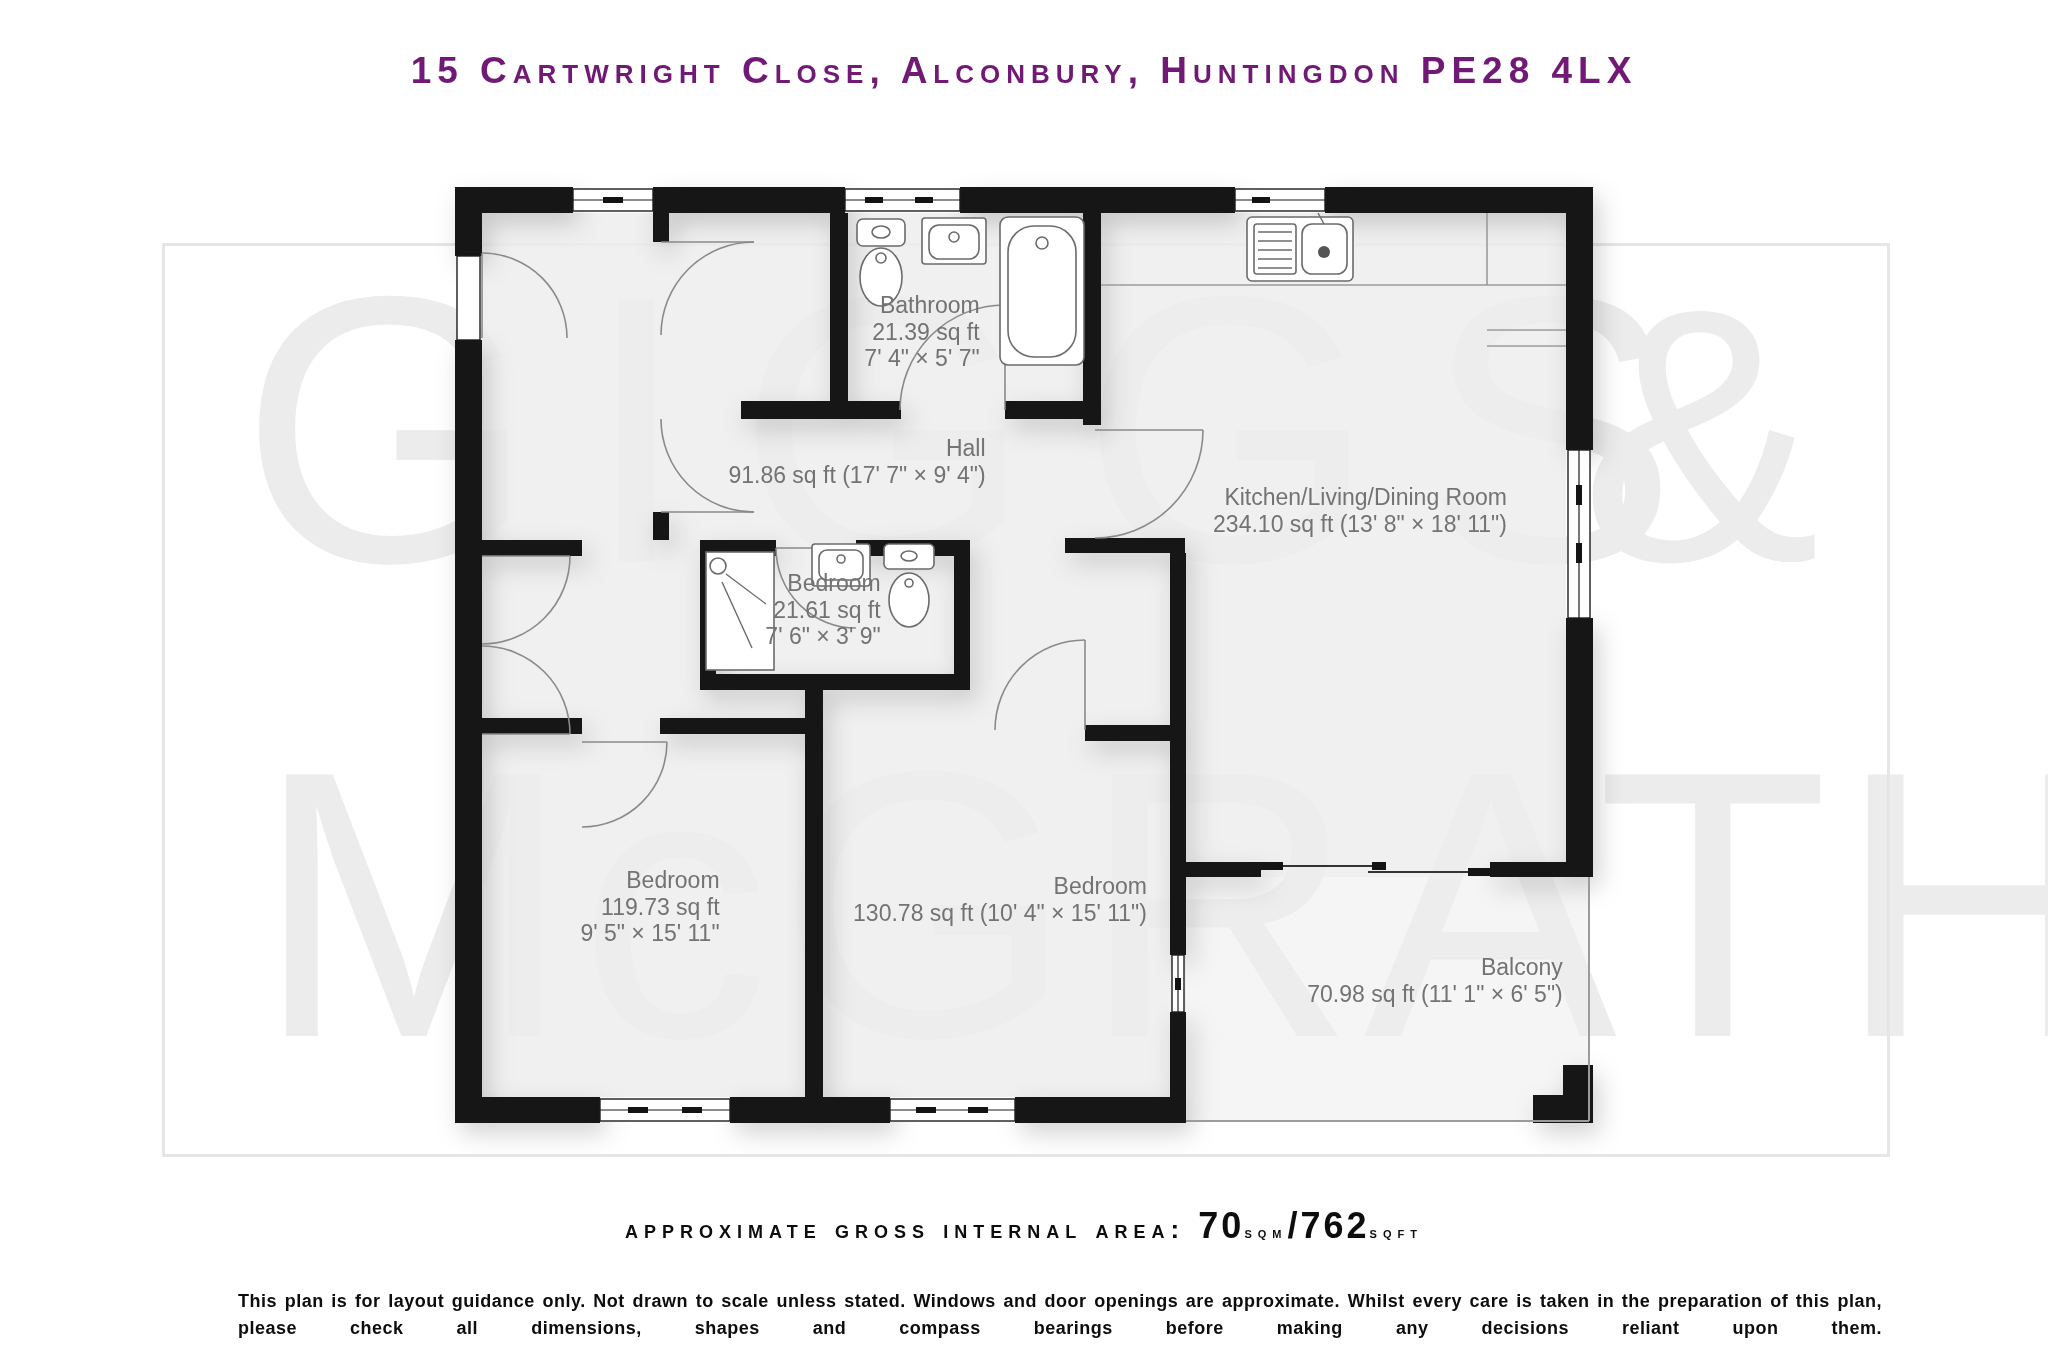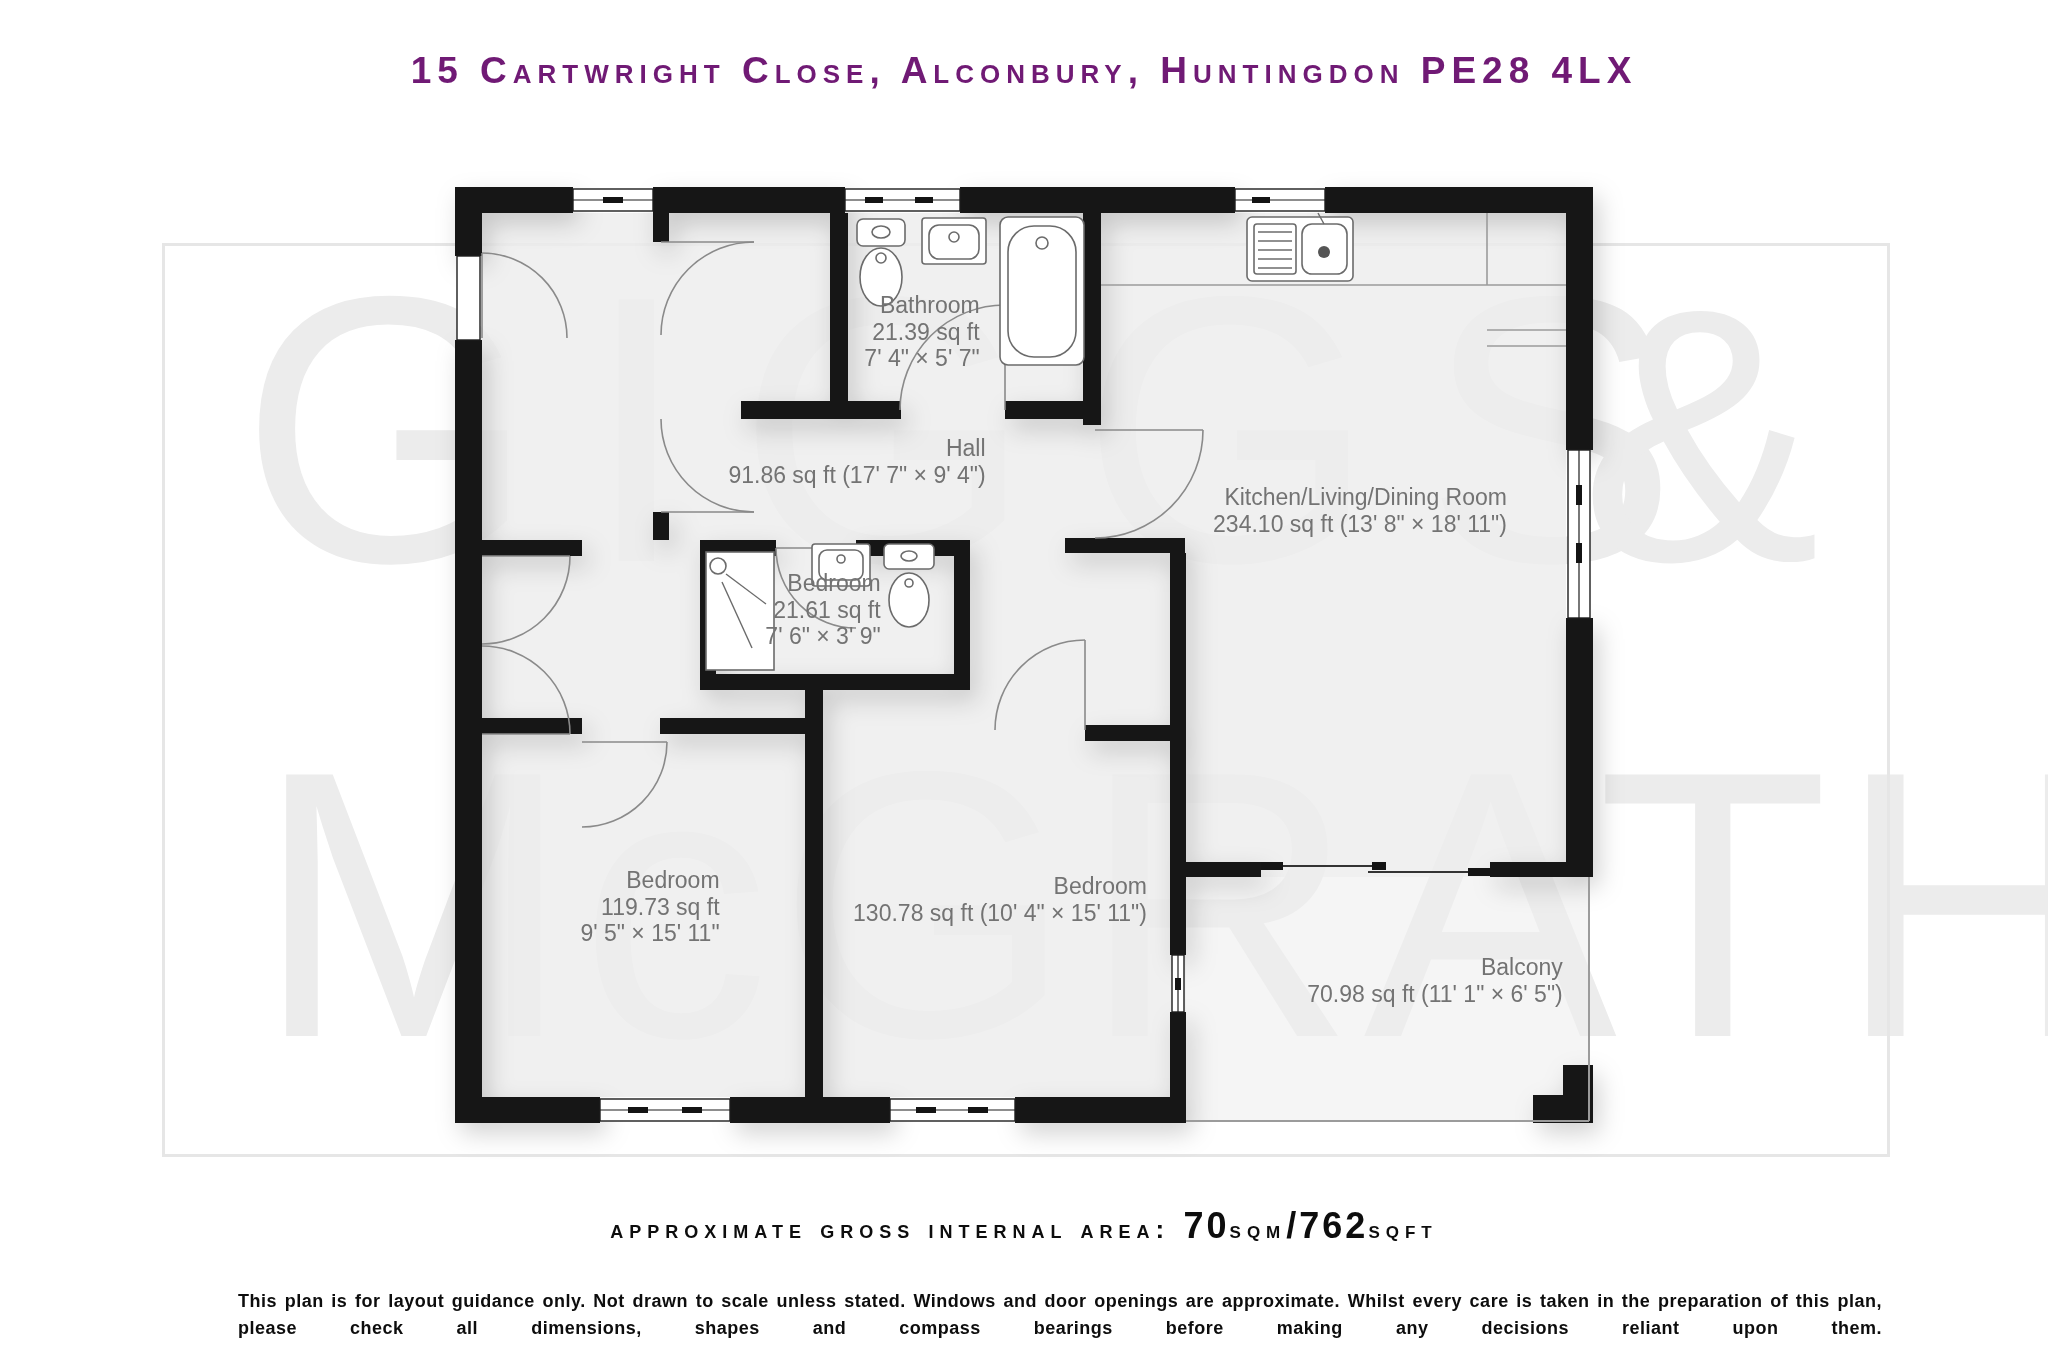--- a/index.html
+++ b/index.html
@@ -14,21 +14,21 @@
 
   
   #frame{position:absolute;left:162px;top:243px;width:1722px;height:908px;border:3px solid #e6e6e6;}
 
   
   #title{position:absolute;left:0;right:0;top:50px;text-align:center;
          font-variant:small-caps;font-weight:700;font-size:37px;letter-spacing:6px;color:#701a75;}
   #area-line{position:absolute;left:0;right:0;top:1205px;text-align:center;color:#0d0d0d;
          font-variant:small-caps;font-weight:700;font-size:26px;letter-spacing:6px;}
   #area-line .num{font-size:36px;letter-spacing:3px;}
-  #area-line .unit{font-size:24px;}
+  #area-line .unit{font-size:16px;}
   #disclaimer{position:absolute;left:238px;top:1288px;width:1644px;color:#0d0d0d;
          font-weight:700;font-size:18px;line-height:27px;letter-spacing:0.5px;
          text-align:justify;text-align-last:justify;}
 
   
   #plan-svg{position:absolute;left:0;top:0;}
 
   .room-label{position:absolute;transform:translateX(-50%);text-align:right;
       color:#737373;font-size:23px;line-height:26.5px;white-space:nowrap;}
   .wall{fill:#141414;}

